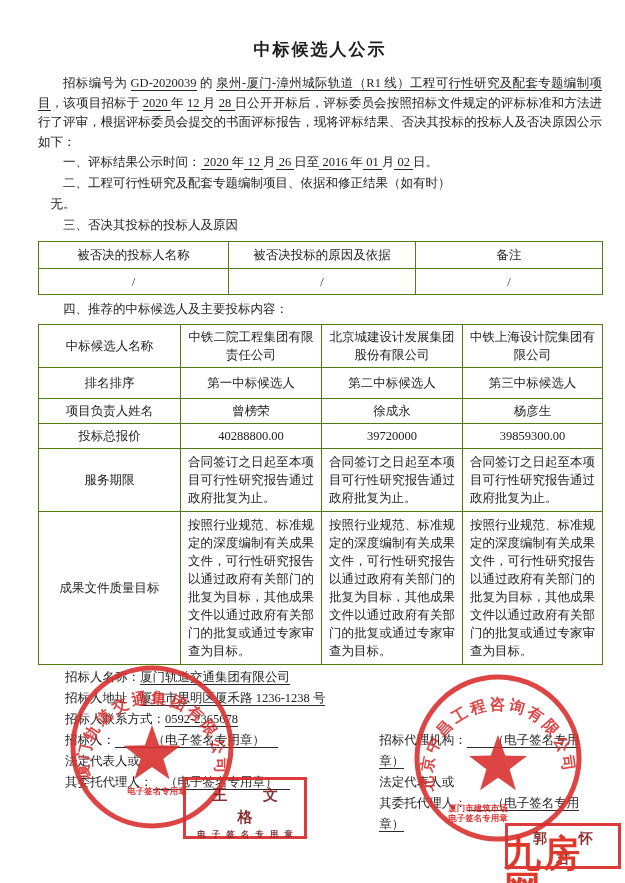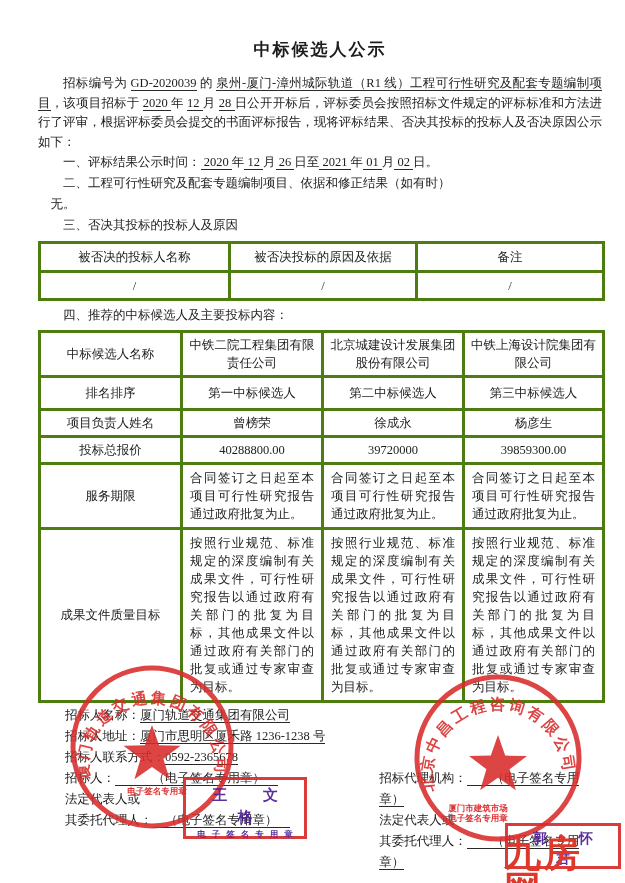--- a/index.html
+++ b/index.html
@@ -12,56 +12,56 @@
   .doc-title{text-align:center;font-size:17px;font-weight:bold;letter-spacing:2px;margin:0 0 13px 0;}
   .para{line-height:19.5px;text-align:justify;margin:0;}
   .para.indent{text-indent:2em;}
   .line{line-height:21px;}
   .ind2{padding-left:2em;}
   .ind1{padding-left:1em;}
   .u, .seg-u{border-bottom:1px solid #2a2a2a;}
   table{border-collapse:collapse;width:564px;table-layout:fixed;}
   .tbl-reject{margin:5px 0 4px 0;}
   .tbl-cand{margin:4px 0 0 0;}
-  th,td{border:3px solid #4d7c0f;font-weight:normal;text-align:center;vertical-align:middle;
+  th,td{border:1px solid #4d7c0f;font-weight:normal;text-align:center;vertical-align:middle;
     padding:3px 4px;line-height:18px;font-size:12.5px;word-break:break-all;}
   .tbl-reject th{height:20px;}
   .tbl-reject td{height:19px;}
   .tbl-cand th{height:24px;}
   .cell-just{text-align:justify;padding:4px 7px;}
   .sec5{margin-top:13px;}
   .contact-block{padding-left:27px;margin-top:2px;}
   .sig-row{display:flex;padding-left:27px;}
   .sig-col{display:flex;flex-direction:column;}
   .sig-col.left{width:290px;}
   .sig-col.right{padding-left:27px;}
   
   .seal{position:absolute;opacity:.88;pointer-events:none;}
   .seal-caption{position:absolute;color:#d92b2b;font-weight:bold;text-align:center;
     font-family:"Liberation Sans","DejaVu Sans",sans-serif;line-height:10px;font-size:8.5px;opacity:.95;}
-  .rect-stamp{position:absolute;border:3px solid #d92b2b;color:#4c1d95;text-align:center;
+  .rect-stamp{position:absolute;border:3px solid #d92b2b;color:#7f1d1d;text-align:center;
     font-family:"Liberation Serif",serif;opacity:.92;background:transparent;}
   .rect-stamp .name{font-size:15px;font-weight:bold;letter-spacing:16px;padding-left:16px;line-height:22px;margin-top:4px;}
   .rect-stamp .cap{font-size:8.5px;font-weight:bold;letter-spacing:6px;padding-left:6px;line-height:12px;}
   .rect-stamp.small .name{font-size:14px;letter-spacing:14px;padding-left:14px;line-height:20px;margin-top:3px;}
   .watermark{position:absolute;color:#e0372b;font-family:"DejaVu Sans","Liberation Sans",sans-serif;}
   .watermark .logo{font-size:37px;font-weight:bold;letter-spacing:2px;line-height:36px;
     text-shadow:1px 1px 0 #fff inset;}
 </style>
 </head>
 <body>
 
 <div class="page">
   <div class="content">
 
     <h1 class="doc-title">中标候选人公示</h1>
 
     <p class="para indent"><span>招标编号为 </span><span class="seg-u">GD-2020039</span><span> 的 </span><span class="seg-u">泉州-厦门-漳州城际轨道（R1 线）工程可行性研究及配套专题编制项目</span><span>，该项目招标于 </span><span class="seg-u"> 2020 </span><span> 年 </span><span class="seg-u"> 12 </span><span> 月 </span><span class="seg-u"> 28 </span><span> 日公开开标后，评标委员会按照招标文件规定的评标标准和方法进行了评审，根据评标委员会提交的书面评标报告，现将评标结果、否决其投标的投标人及否决原因公示如下：</span></p>
 
-    <div class="line ind2"><span>一、评标结果公示时间：</span><span class="seg-u"> 2020 </span><span>年</span><span class="seg-u"> 12 </span><span>月</span><span class="seg-u"> 26 </span><span>日至</span><span class="seg-u"> 2021 </span><span>年</span><span class="seg-u"> 01 </span><span>月</span><span class="seg-u"> 02 </span><span>日。</span></div>
+    <div class="line ind2"><span>一、评标结果公示时间：</span><span class="seg-u"> 2020 </span><span>年</span><span class="seg-u"> 12 </span><span>月</span><span class="seg-u"> 26 </span><span>日至</span><span class="seg-u"> 2016 </span><span>年</span><span class="seg-u"> 01 </span><span>月</span><span class="seg-u"> 02 </span><span>日。</span></div>
     <div class="line ind2">二、工程可行性研究及配套专题编制项目、依据和修正结果（如有时）</div>
     <div class="line ind1">无。</div>
     <div class="line ind2">三、否决其投标的投标人及原因</div>
 
     <table class="tbl-reject">
       <colgroup>
           <col style="width:190px">
           <col style="width:187px">
           <col style="width:187px">
         </colgroup>

